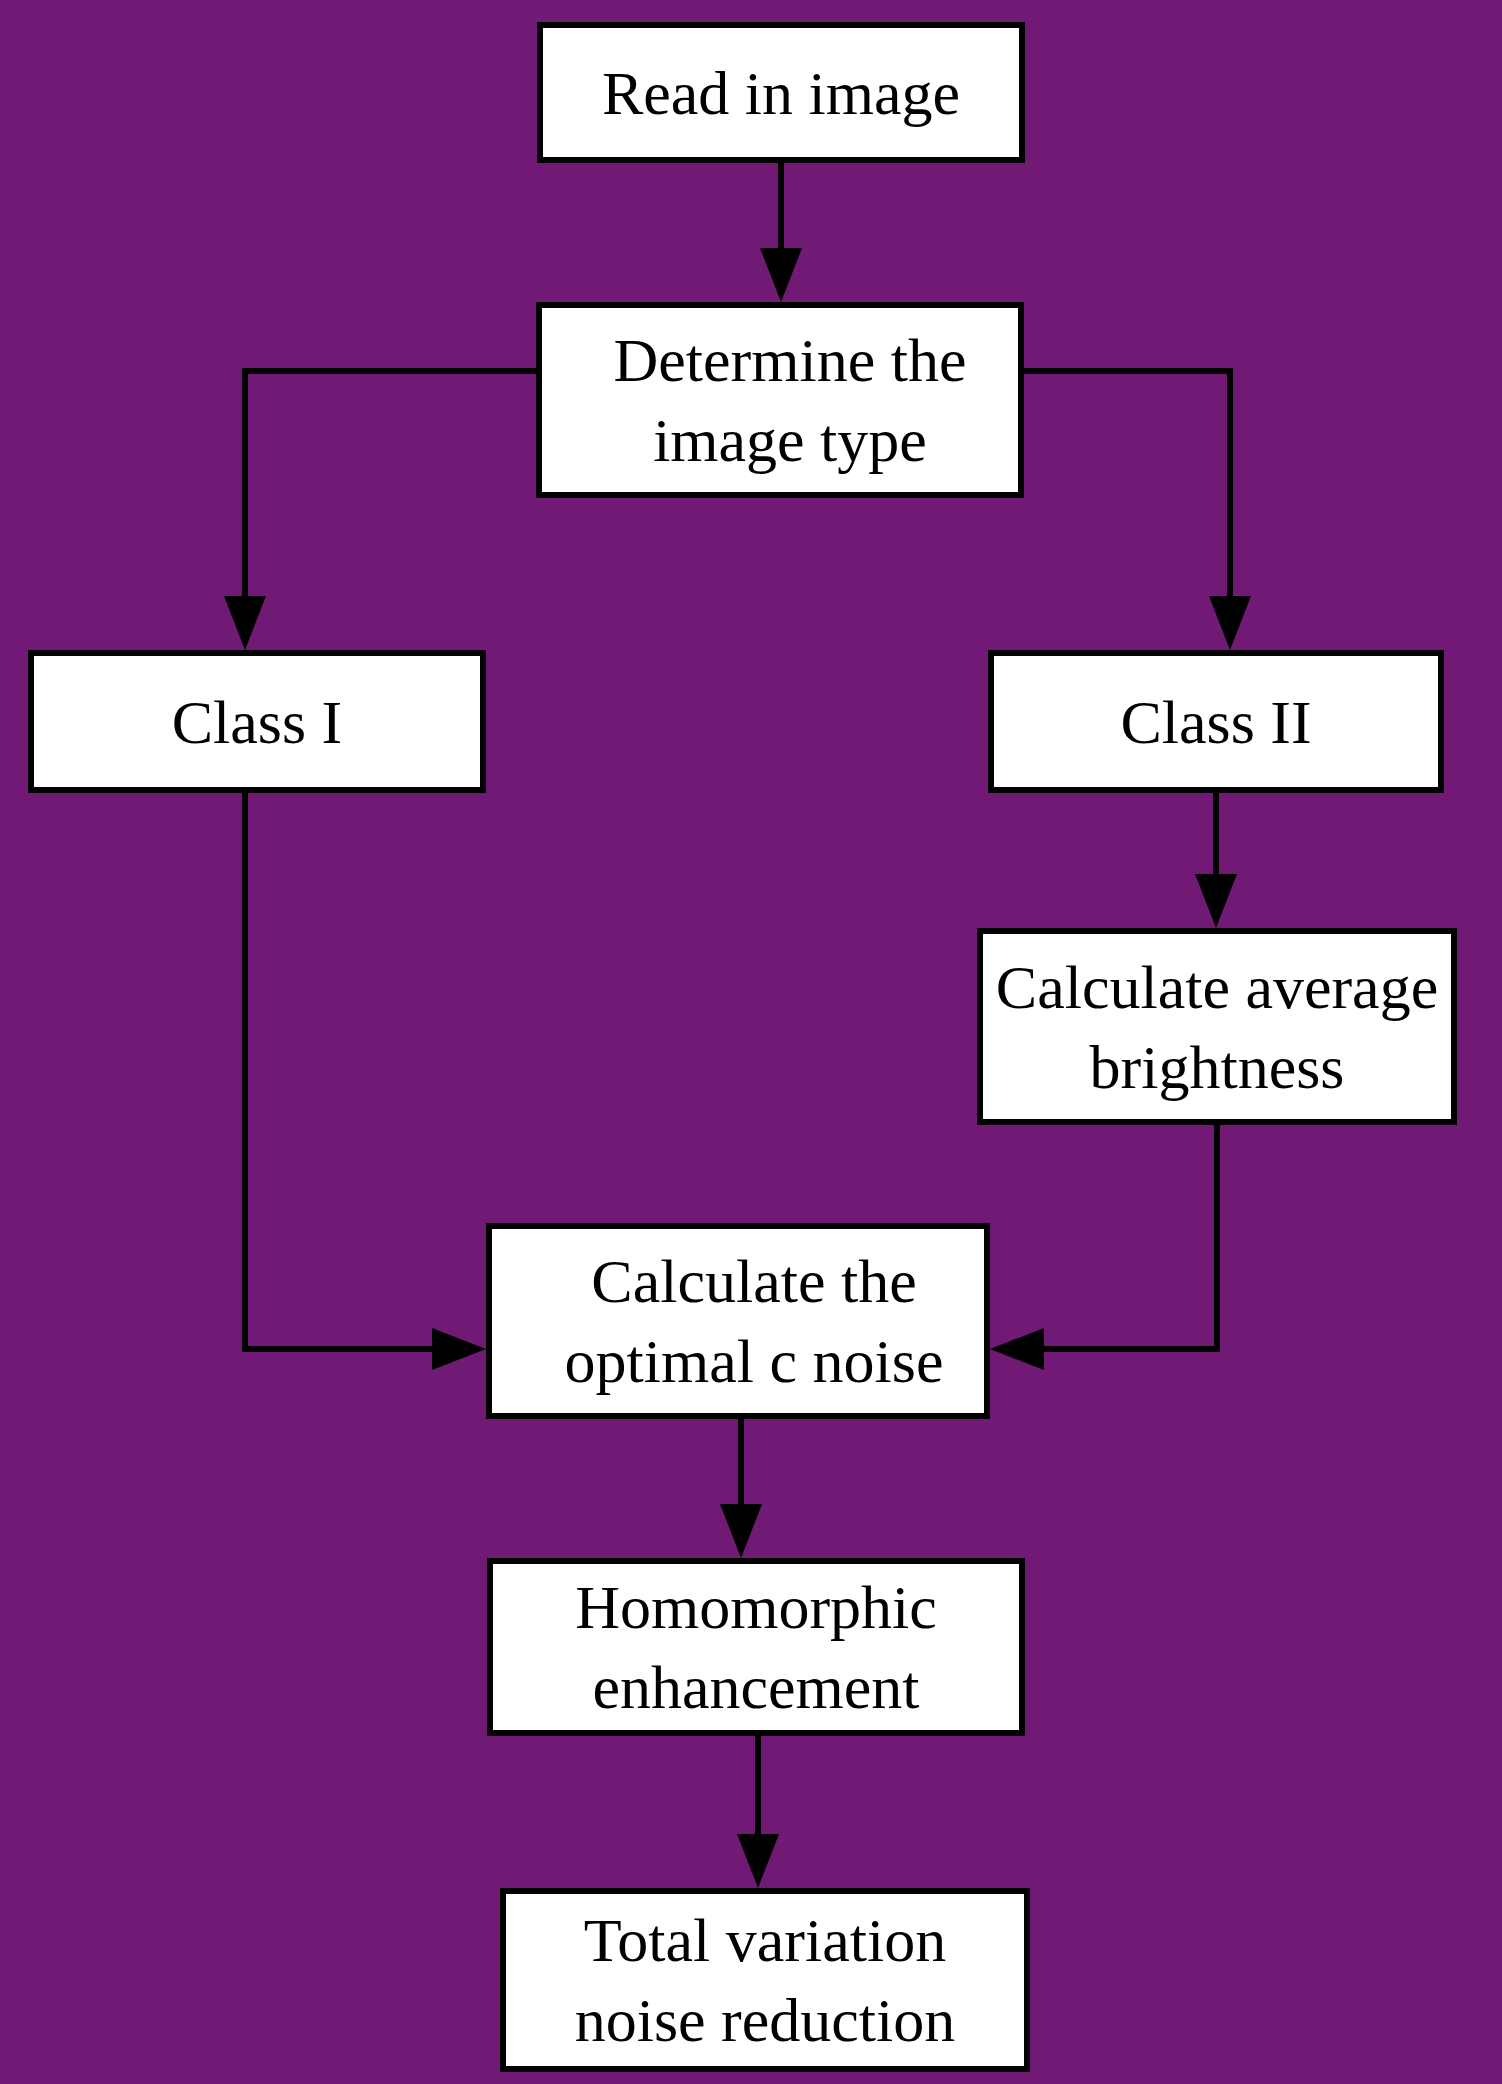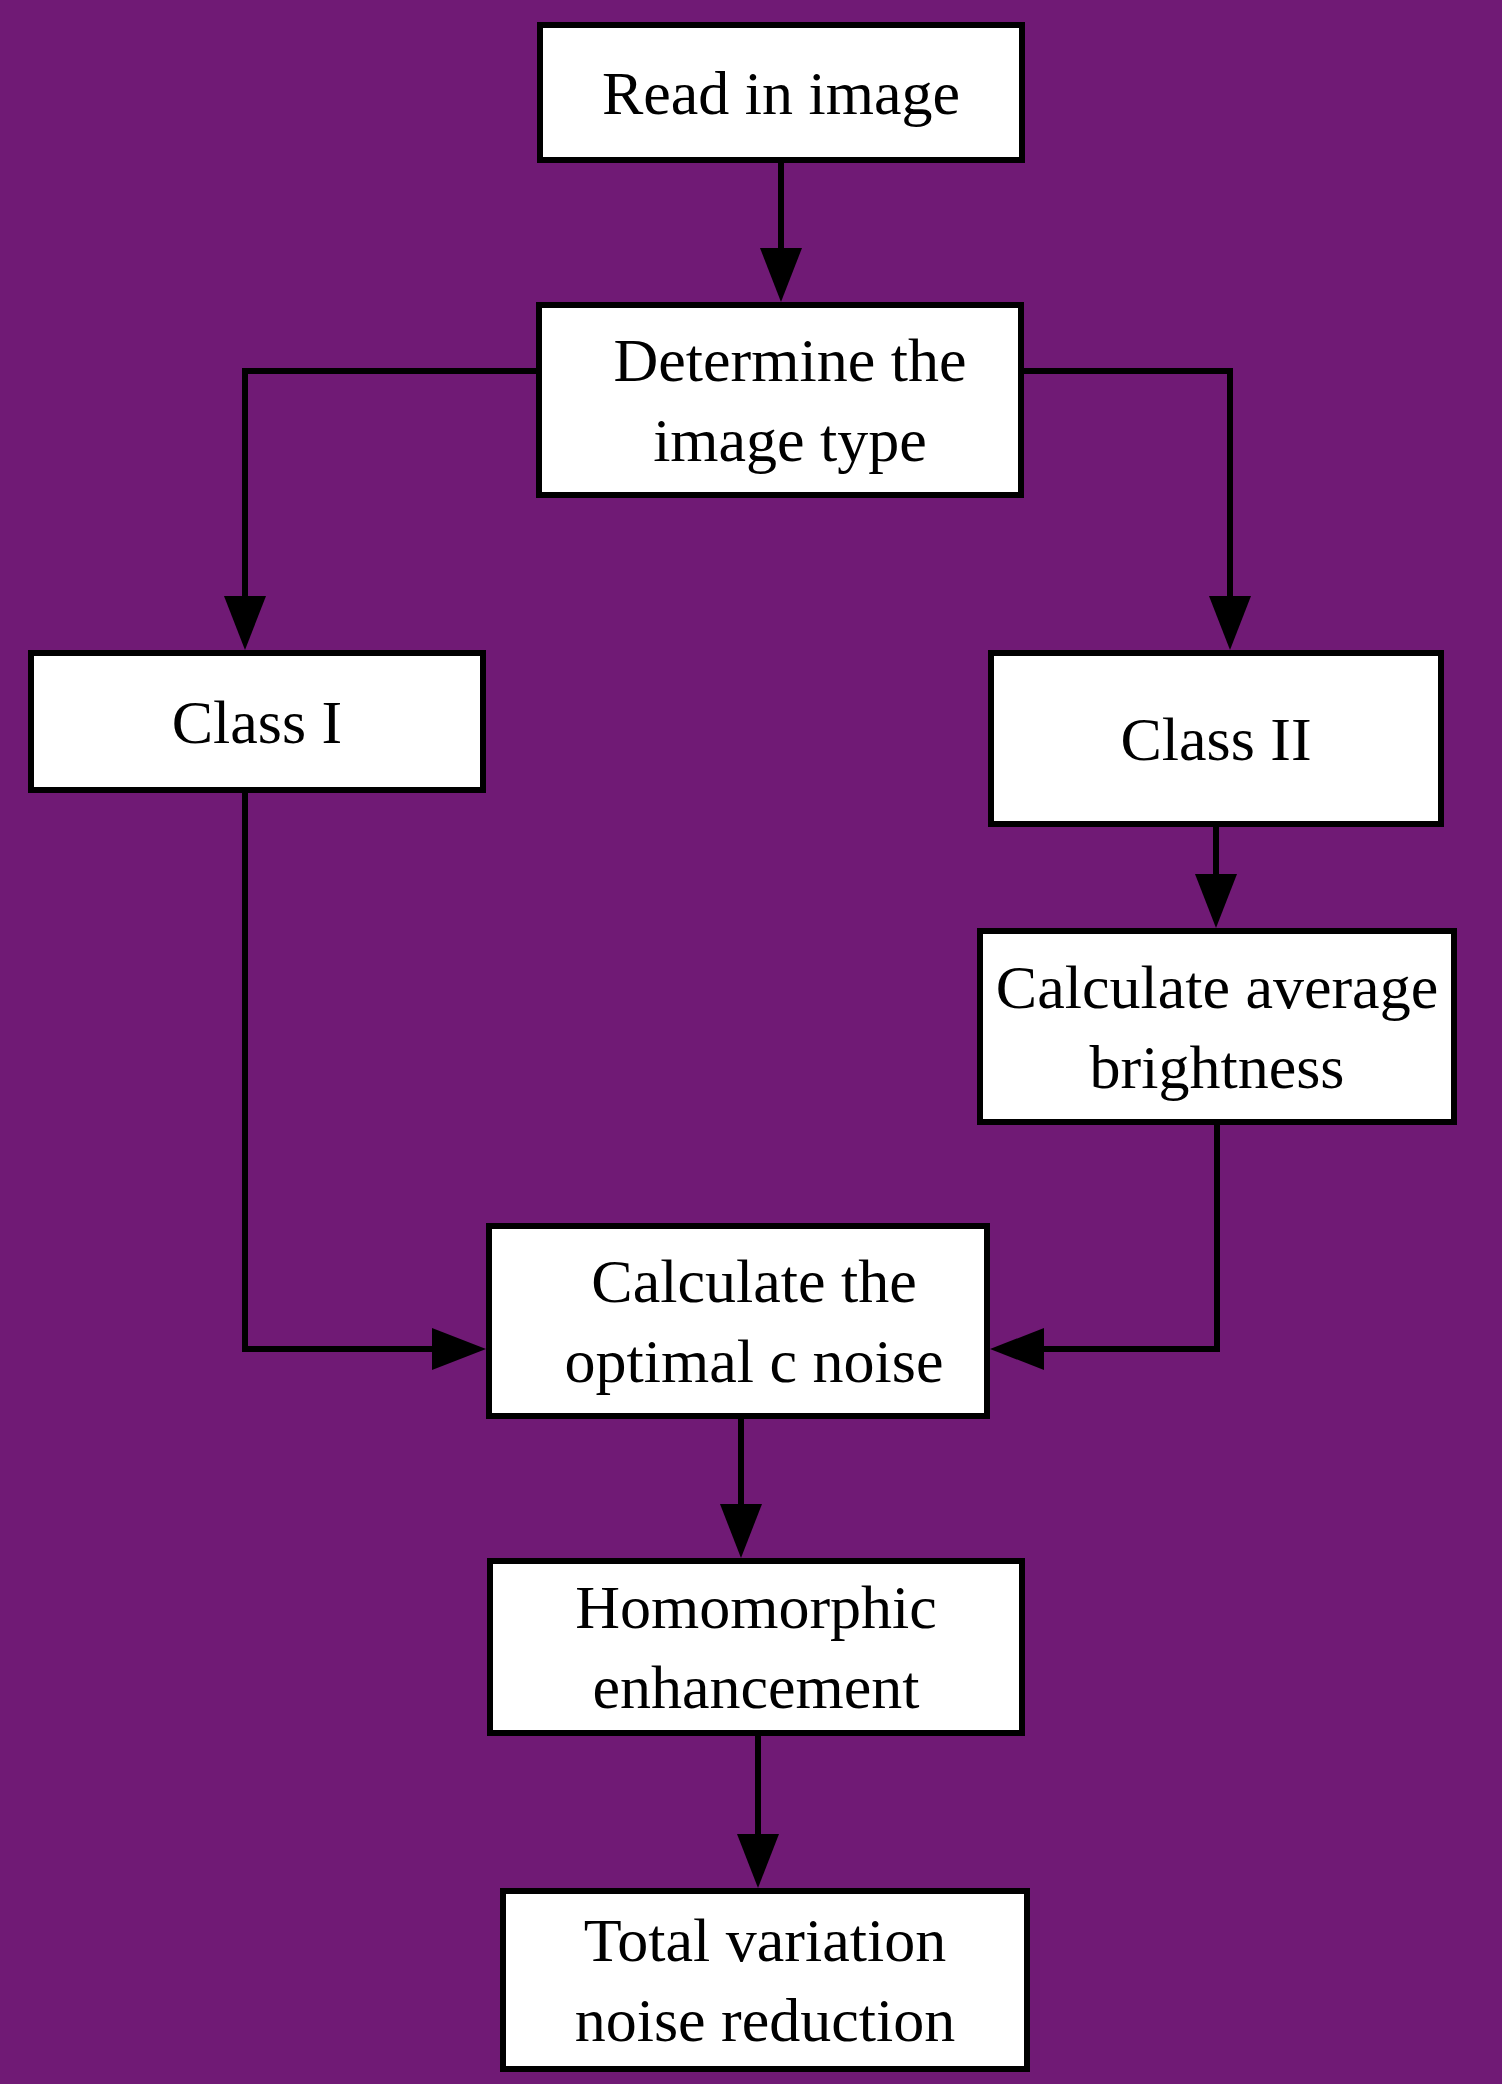--- a/index.html
+++ b/index.html
@@ -72,21 +72,21 @@
 
   <div class="node" style="left:536px; top:302px; width:488px; height:196px;padding-left:20px;">
     <div class="ln">Determine the</div>
     <div class="ln">image type</div>
   </div>
 
   <div class="node" style="left:28px; top:650px; width:458px; height:143px;">
     <div class="ln">Class I</div>
   </div>
 
-  <div class="node" style="left:988px; top:650px; width:456px; height:177px;">
+  <div class="node" style="left:988px; top:650px; width:456px; height:143px;">
     <div class="ln">Class II</div>
   </div>
 
   <div class="node" style="left:977px; top:928px; width:480px; height:197px;">
     <div class="ln">Calculate average</div>
     <div class="ln">brightness</div>
   </div>
 
   <div class="node" style="left:486px; top:1223px; width:504px; height:196px;padding-left:32px;">
     <div class="ln">Calculate the</div>

